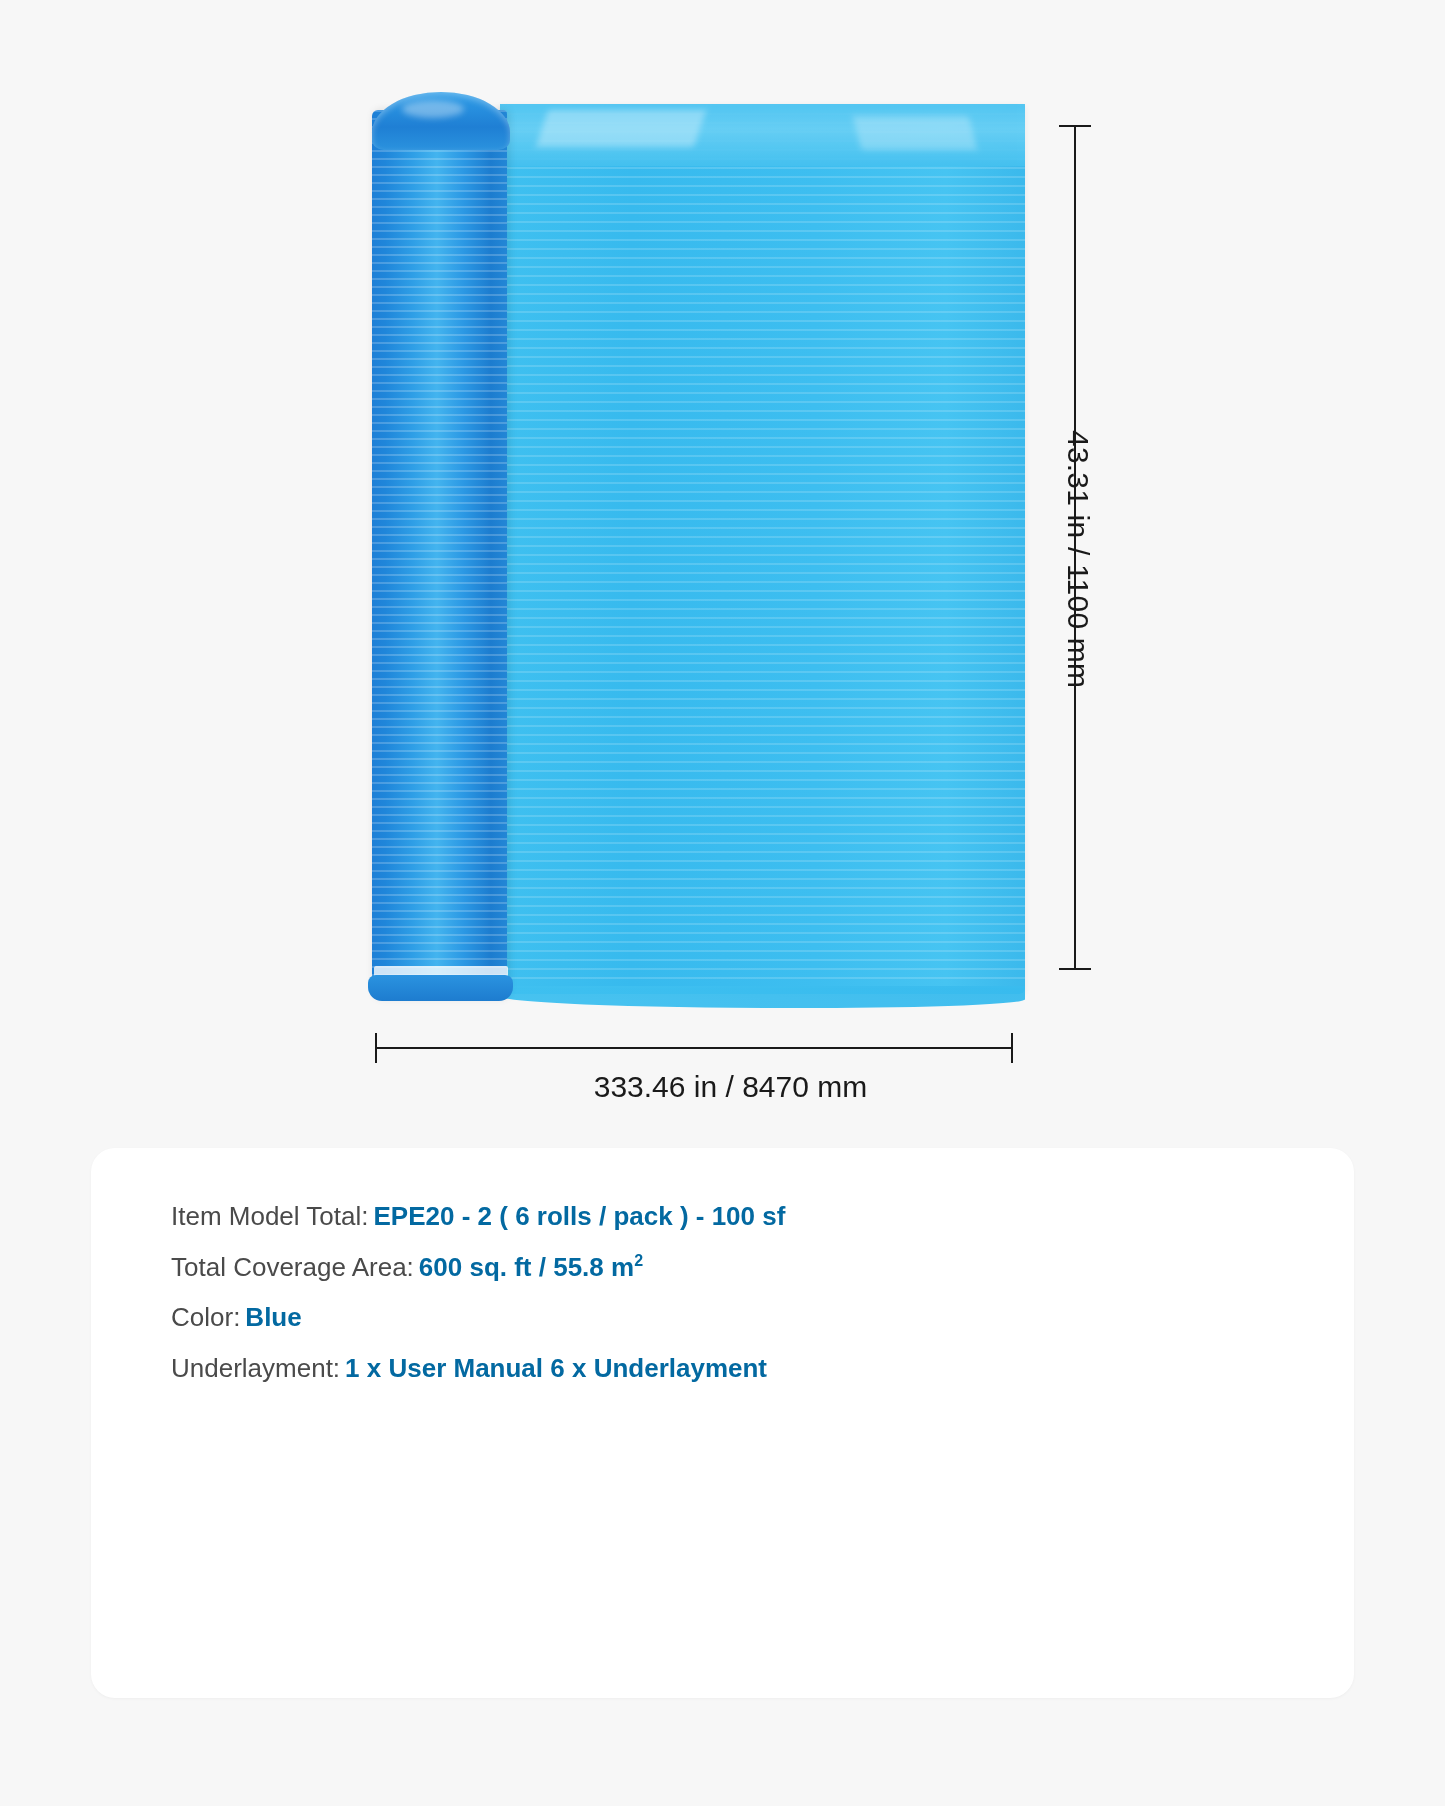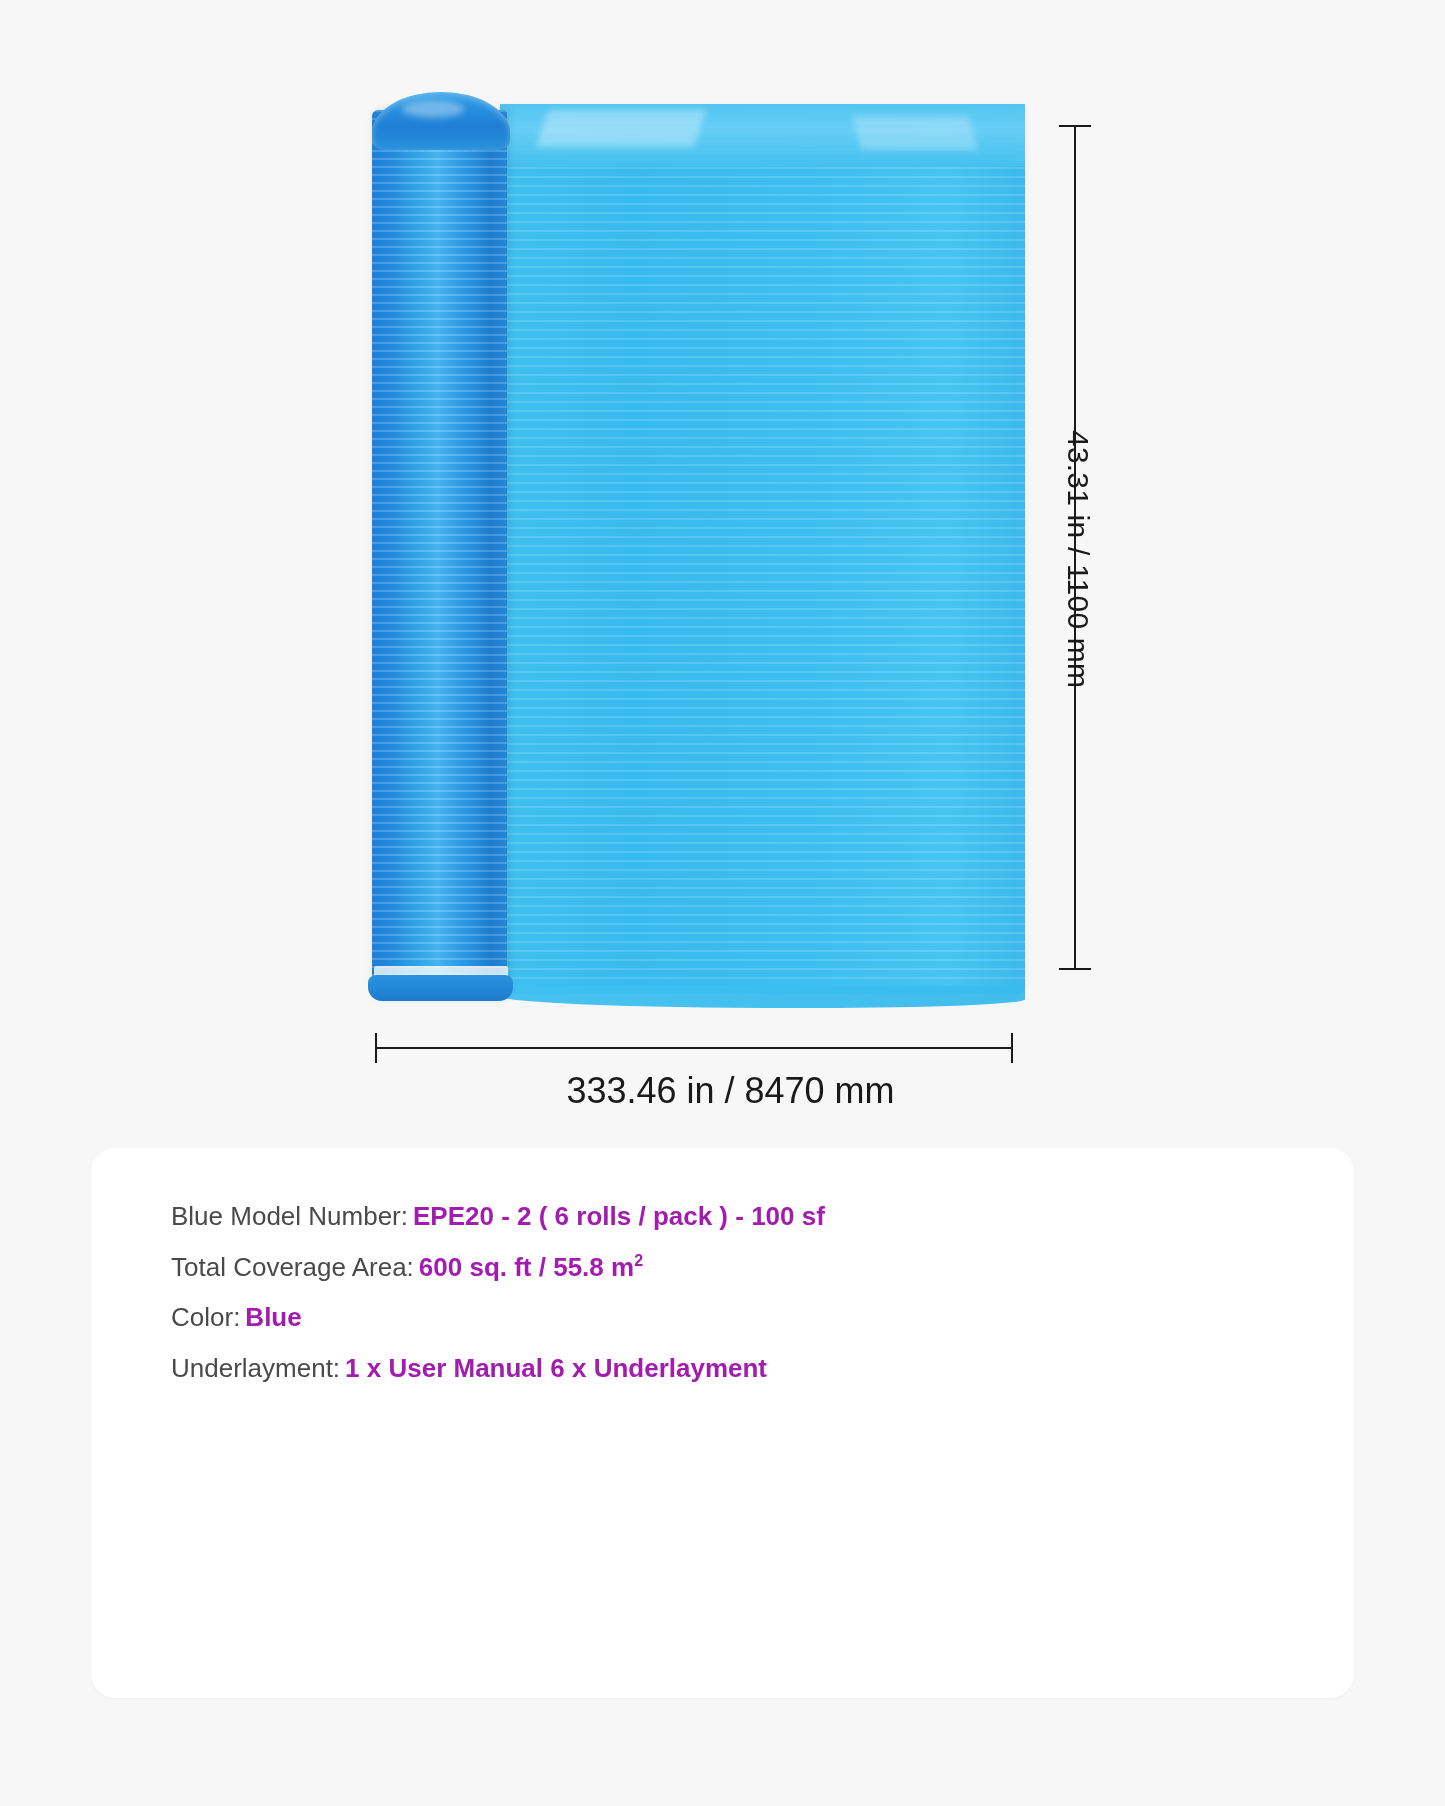--- a/index.html
+++ b/index.html
@@ -194,21 +194,21 @@
   }
   .dim-horz-cap-left { left: 375px; }
   .dim-horz-cap-right { left: 1011px; }
 
   .dim-horz-label {
     position: absolute;
     left: 0;
     top: 1070px;
     width: 1445px;
     text-align: center;
-    font-size: 36px;
+    font-size: 30px;
     color: #1a1a1a;
   }
   .dim-horz-label span { padding-left: 16px; }
 
   
   .spec-card {
     position: absolute;
     left: 91px;
     top: 1148px;
     width: 1263px;
@@ -228,21 +228,21 @@
     margin-bottom: 18px;
     line-height: 1.25;
     white-space: nowrap;
   }
   .spec-label {
     font-size: 26px;
     color: #4a4a4a;
   }
   .spec-value {
     font-size: 26px;
-    color: #a21caf;
+    color: #0369a1;
     font-weight: bold;
     margin-left: 5px;
     text-align: center;
   }
   .spec-value sup {
     font-size: 16px;
     vertical-align: super;
   }
 </style>
 </head>
@@ -267,21 +267,21 @@
   <div class="dim-horz-line"></div>
   <div class="dim-horz-cap-right"></div>
   <div class="dim-horz-label"><span>333.46 in / 8470 mm</span></div>
 
 </div>
 
 <div class="spec-card">
   <div class="spec-list">
 
     <div class="spec-row">
-      <span class="spec-label">Blue Model Number:</span><span class="spec-value">EPE20 - 2 ( 6 rolls / pack ) - 100 sf</span>
+      <span class="spec-label">Item Model Total:</span><span class="spec-value">EPE20 - 2 ( 6 rolls / pack ) - 100 sf</span>
     </div>
 
     <div class="spec-row">
       <span class="spec-label">Total Coverage Area:</span><span class="spec-value"><span>600 sq. ft / 55.8 m</span><sup>2</sup></span>
     </div>
 
 
 
     <div class="spec-row">
       <span class="spec-label">Color:</span><span class="spec-value">Blue</span>

